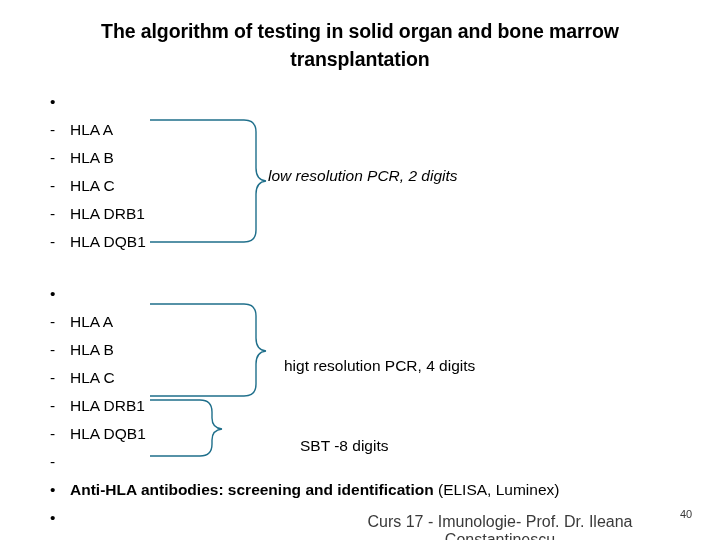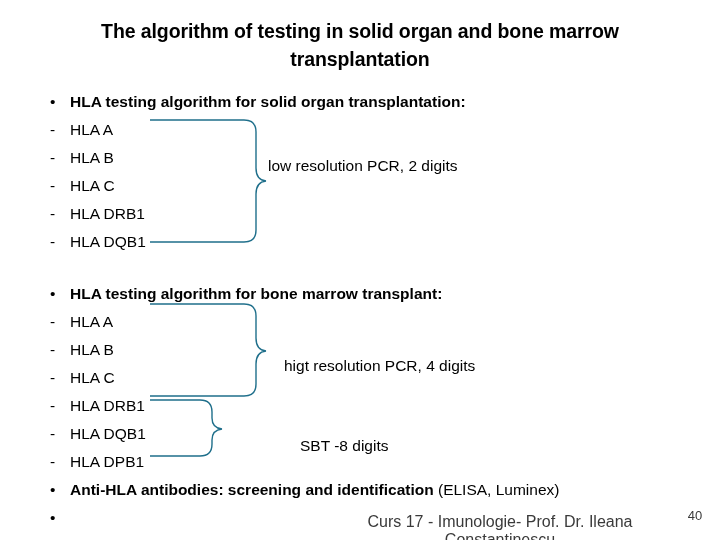--- a/index.html
+++ b/index.html
@@ -74,43 +74,43 @@
   }
   .gap {
     height: 24px;
   }
   .annot {
     position: absolute;
     font-size: 15.5px;
     line-height: 28px;
     white-space: nowrap;
   }
-  .annot-1 { left: 268px; top: 152px; }
+  .annot-1 { left: 268px; top: 162px; font-style: italic; }
   .annot-2 { left: 284px; top: 352px; }
   .annot-3 { left: 300px; top: 400px; margin-top: 32px; }
   .brace-svg {
     position: absolute;
     pointer-events: none;
   }
   .footer-credit {
     position: absolute;
     left: 350px;
     top: 513px;
     width: 300px;
     text-align: center;
     font-size: 16px;
     color: #3a3a3a;
   }
   .slide-number {
     position: absolute;
     left: 680px;
     top: 508px;
     width: 30px;
-    text-align: center;
-    font-size: 13px;
+    text-align: left;
+    font-size: 11px;
     color: #3a3a3a;
   }
 </style>
 </head>
 <body>
 
 <div class="slide">
 
   <div class="title">The algorithm of  testing in solid organ and bone marrow transplantation</div>
 
@@ -123,21 +123,20 @@
   </svg>
 
   <svg class="brace-svg" style="left:148px; top:398px;" width="80" height="60" viewBox="0 0 80 60">
     <path d="M 2 2 L 52 2 Q 64 2 64 14 L 64 20 Q 64 30 74 31 Q 64 32 64 42 L 64 46 Q 64 58 52 58 L 2 58" fill="none" stroke="#1F6F8B" stroke-width="1.4"></path>
   </svg>
 
   <div class="body-block">
 
     <div class="line">
       <span class="bullet-mark">•</span>
-      <span class="line-text bold">HLA testing algorithm for solid organ transplantation:</span>
     </div>
     <div class="line">
       <span class="dash-mark">-</span>
       <span class="line-text">HLA A</span>
     </div>
     <div class="line">
       <span class="dash-mark">-</span>
       <span class="line-text">HLA B</span>
     </div>
     <div class="line">
@@ -150,21 +149,20 @@
     </div>
     <div class="line">
       <span class="dash-mark">-</span>
       <span class="line-text">HLA DQB1</span>
     </div>
 
     <div class="gap"></div>
 
     <div class="line">
       <span class="bullet-mark">•</span>
-      <span class="line-text bold">HLA testing algorithm for bone marrow transplant:</span>
     </div>
     <div class="line">
       <span class="dash-mark">-</span>
       <span class="line-text">HLA A</span>
     </div>
     <div class="line">
       <span class="dash-mark">-</span>
       <span class="line-text">HLA B</span>
     </div>
     <div class="line">
@@ -174,21 +172,20 @@
     <div class="line">
       <span class="dash-mark">-</span>
       <span class="line-text">HLA DRB1</span>
     </div>
     <div class="line">
       <span class="dash-mark">-</span>
       <span class="line-text">HLA DQB1</span>
     </div>
     <div class="line">
       <span class="dash-mark">-</span>
-      <span class="line-text">HLA DPB1</span>
     </div>
 
     <div class="line">
       <span class="bullet-mark">•</span>
       <span class="line-text"><span class="bold">Anti-HLA antibodies: screening and identification </span><span>(ELISA, Luminex)</span></span>
     </div>
     <div class="line">
       <span class="bullet-mark">•</span>
     </div>
 

